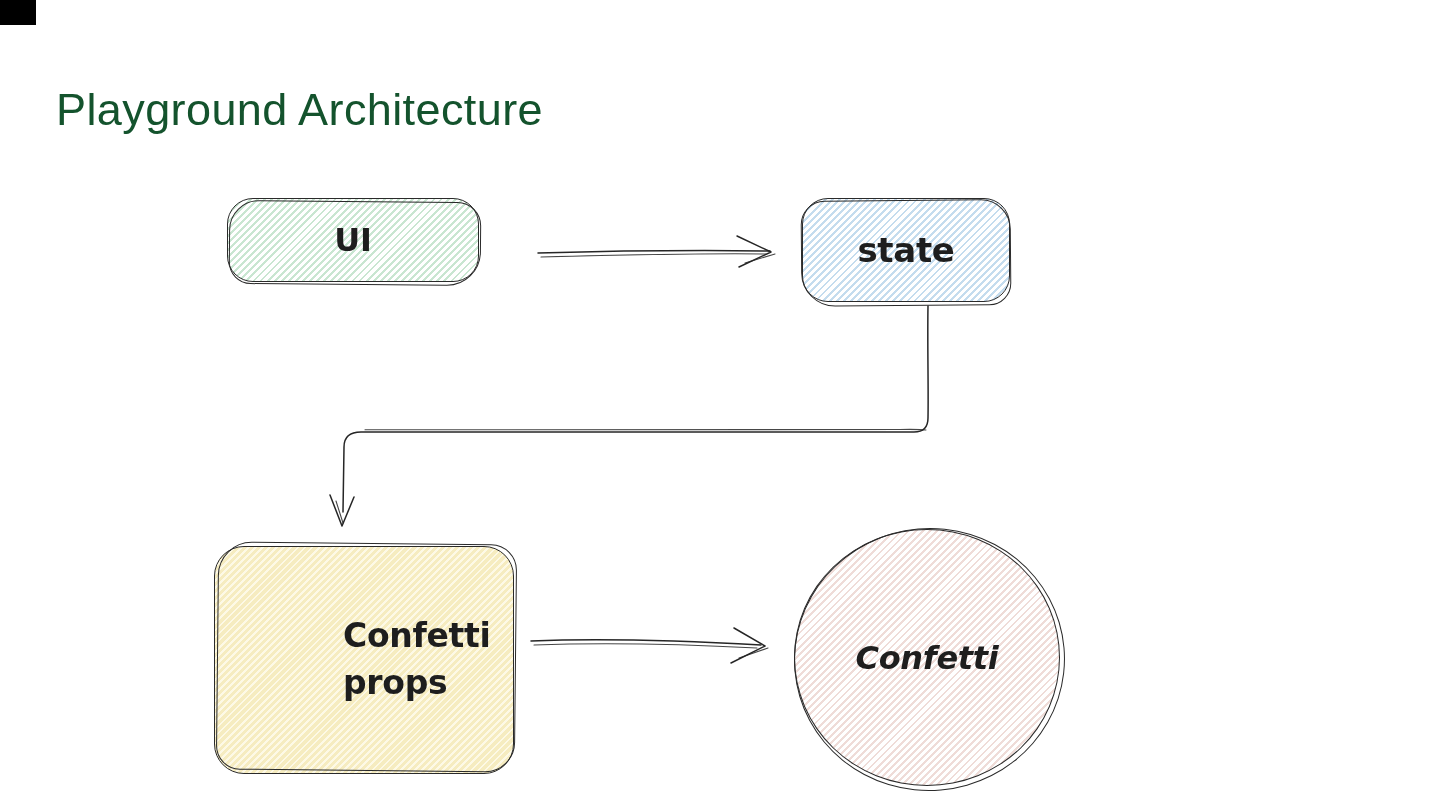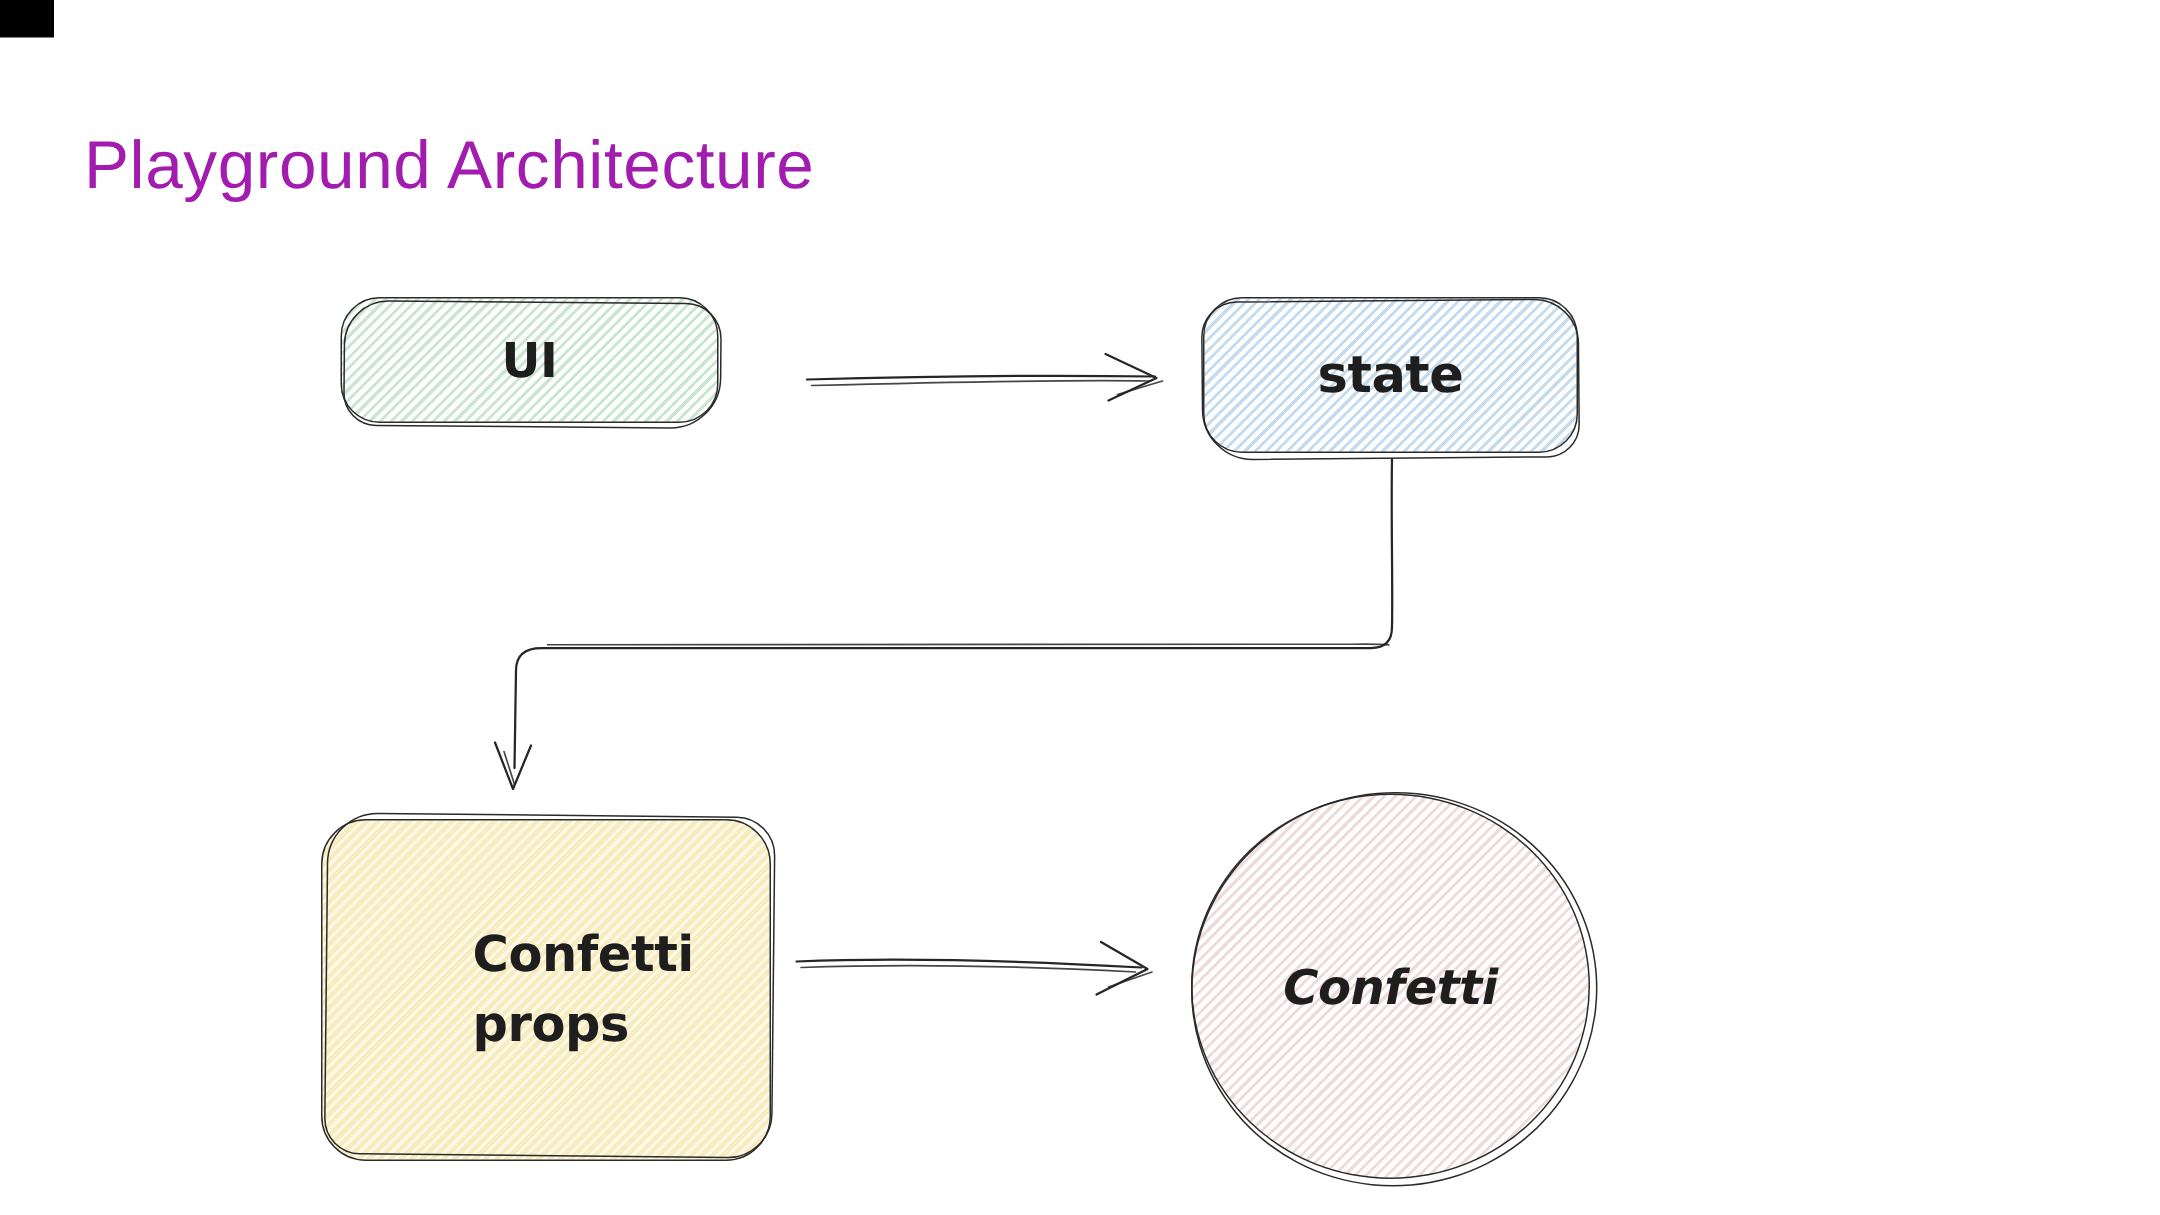--- a/index.html
+++ b/index.html
@@ -8,21 +8,21 @@
     background:#ffffff;font-family:"Liberation Sans",sans-serif;
   }
 
   
   .corner-mark{position:absolute;left:0;top:0;width:36px;height:25px;background:#000;}
 
   
   .slide-title{
     position:absolute;left:56px;top:86px;margin:0;
     font-family:"Liberation Sans",sans-serif;font-size:45px;font-weight:400;
-    color:#a21caf;letter-spacing:.4px;line-height:1.05;white-space:nowrap;
+    color:#14532d;letter-spacing:.4px;line-height:1.05;white-space:nowrap;
   }
 
   
   svg.connectors{position:absolute;left:0;top:0;}
   svg.connectors path{fill:none;stroke:#262626;stroke-width:1.5;stroke-linecap:round;stroke-linejoin:round;}
   svg.connectors path.echo{stroke-width:1.1;opacity:.85;}
 
   
   .node{
     position:absolute;display:flex;align-items:center;justify-content:center;
@@ -36,29 +36,29 @@
   .node .label{position:relative;letter-spacing:-.3px;}
 
   .node-ui{
     left:227px;top:198px;width:252px;height:84px;border-radius:26px;
     font-size:32px;
     background:repeating-linear-gradient(135deg,#c9e6d1 0px,#c9e6d1 2px,rgba(255,255,255,0) 2px,rgba(255,255,255,0) 5px);
   }
   .node-ui::before{inset:2px -3px -4px 1px;border-radius:30px 24px 34px 22px;transform:rotate(.5deg);}
 
   .node-state{
-    left:802px;top:198px;width:250px;height:104px;border-radius:26px;
+    left:802px;top:198px;width:208px;height:104px;border-radius:26px;
     font-size:34px;
     background:repeating-linear-gradient(135deg,#c4dcee 0px,#c4dcee 2px,rgba(255,255,255,0) 2px,rgba(255,255,255,0) 5px);
   }
   .node-state::before{inset:1px -2px -5px -2px;border-radius:24px 30px 22px 34px;transform:rotate(-.5deg);}
 
   .node-props{
     left:214px;top:546px;width:300px;height:228px;border-radius:30px;
-    font-size:33px;justify-content:center;
+    font-size:33px;justify-content:flex-end;
     background:repeating-linear-gradient(135deg,#f6ecc0 0px,#f6ecc0 3px,#fdf9e6 3px,#fdf9e6 5px);
   }
   .node-props::before{inset:-4px -3px 2px 2px;border-radius:34px 26px 30px 24px;transform:rotate(.6deg);}
   .node-props .label{margin-left:72px;line-height:1.42;width:170px;}
 
   .node-confetti{
     left:794px;top:529px;width:266px;height:257px;border-radius:50%;
     font-size:32px;
     background:repeating-linear-gradient(135deg,#efdcd8 0px,#efdcd8 2px,rgba(255,255,255,0) 2px,rgba(255,255,255,0) 5px);
     font-style:italic;

